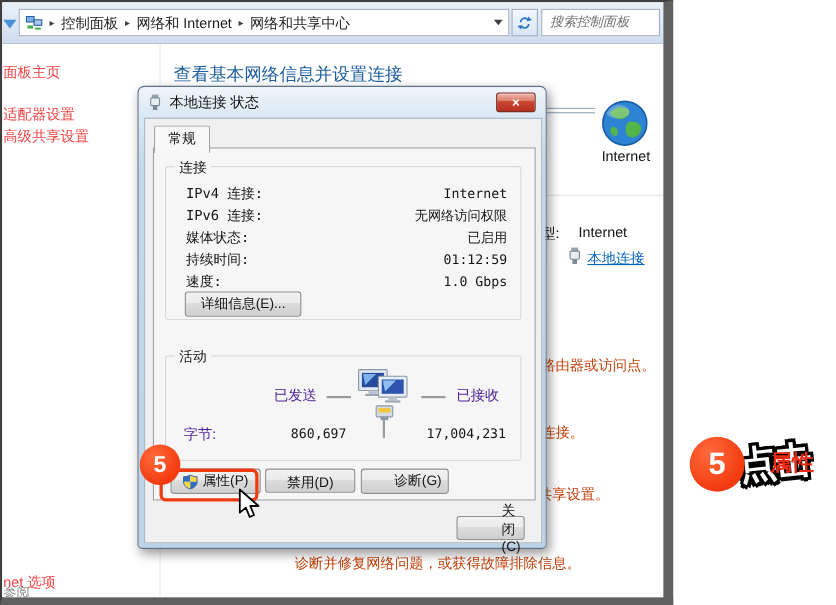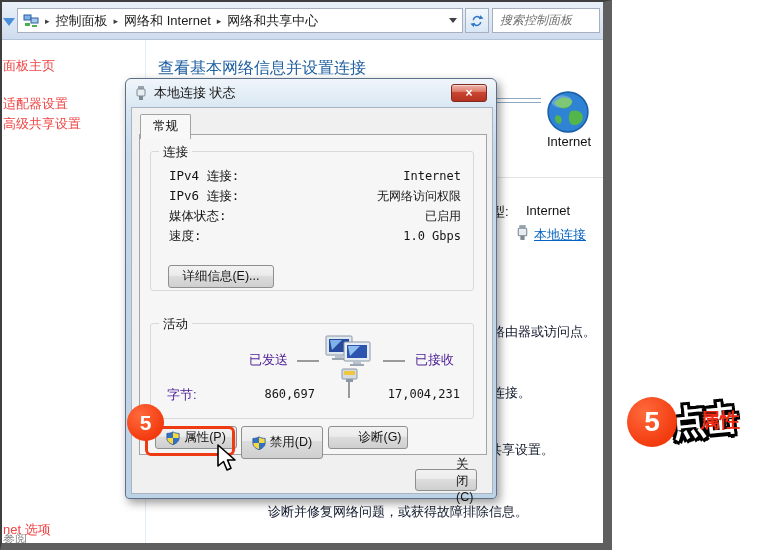--- a/index.html
+++ b/index.html
@@ -39,21 +39,21 @@
   .map-line { position:absolute; left:495px; top:58px; width:44px; height:5px;
     border-top:1px solid #8fa8bd; border-bottom:1px solid #8fa8bd; }
   .globe { position:absolute; left:544px; top:50px; }
   .internet-label { position:absolute; left:536px; top:94px; width:62px; text-align:center; font-size:13px; color:#121212; }
   .hsep { position:absolute; left:495px; top:137px; width:106px; height:1px; background:#e3e3e3; }
   .acc-type-label { position:absolute; left:490px; top:163px; font-size:13px; color:#121212; }
   .acc-type-value { position:absolute; left:524px; top:163px; font-size:13px; color:#121212; }
   .conn-plug { position:absolute; left:514px; top:184px; }
   .conn-link { position:absolute; left:532px; top:186px; font-size:13px; color:#0563c1; text-decoration:underline; cursor:pointer; white-space:nowrap; }
 
-  .frag { position:absolute; font-size:13px; color:#0f172a; white-space:nowrap; z-index:1; }
+  .frag { position:absolute; font-size:13px; color:#c2410c; white-space:nowrap; z-index:1; }
 
   
   .dialog { position:absolute; left:123px; top:76px; width:372px; height:421px; z-index:10;
     border:1px solid #5d708a; border-radius:6px 6px 4px 4px;
     background:linear-gradient(180deg,#f0f5fa,#d8e6f2 30px,#c6d8e9 70px,#bed2e5);
     box-shadow:3px 4px 10px rgba(0,0,0,.4); }
   .titlebar { height:28px; display:flex; align-items:center; padding:0 9px; gap:7px; }
   .dlg-title { font-size:13px; color:#141414; white-space:nowrap; }
   .closebtn { margin-left:auto; width:36px; height:18px; border:1px solid #7e2a1e; border-radius:3px;
     background:linear-gradient(180deg,#f0b3a9,#dd7f6d 40%,#cc4732 45%,#b53221);
@@ -184,20 +184,24 @@
               <span class="lbl">IPv4 连接:</span>
               <span class="val">Internet</span>
             </div>
             <div class="row">
               <span class="lbl">IPv6 连接:</span>
               <span class="val">无网络访问权限</span>
             </div>
             <div class="row">
               <span class="lbl">媒体状态:</span>
               <span class="val">已启用</span>
+            </div>
+            <div class="row">
+              <span class="lbl">持续时间:</span>
+              <span class="val">01:12:59</span>
             </div>
             <div class="row">
               <span class="lbl">速度:</span>
               <span class="val">1.0 Gbps</span>
             </div>
           </div>
         </div>
 
         <div class="win-btn" style="left:28px; top:130px; width:106px; height:23px;">
           <span>详细信息(E)...</span>
@@ -240,21 +244,21 @@
             <g clip-path="url(#sh1)">
               <rect x="0" y="0" width="8" height="8" fill="#3170c2"></rect>
                 <rect x="8" y="0" width="8" height="8" fill="#f7d83e"></rect>
               <rect x="0" y="8" width="8" height="8" fill="#f7d83e"></rect>
                 <rect x="8" y="8" width="8" height="8" fill="#3170c2"></rect>
             </g>
             <path d="M8 1C10 2.2 12.6 2.8 15 2.8V8c0 4-3.5 6.4-7 7.6C4.5 14.4 1 12 1 8V2.8C3.4 2.8 6 2.2 8 1Z" fill="none" stroke="#305c9e"></path>
           </svg>
           <span>属性(P)</span>
         </div>
-        <div class="win-btn" style="left:101px; top:291px; width:82px; height:33px;">
+        <div class="win-btn" style="left:101px; top:291px; width:82px; height:22px;flex-direction:column;">
           <svg width="14" height="14" viewBox="0 0 16 16">
             <defs>
                 <clipPath id="sh2">
                   <path d="M8 1C10 2.2 12.6 2.8 15 2.8V8c0 4-3.5 6.4-7 7.6C4.5 14.4 1 12 1 8V2.8C3.4 2.8 6 2.2 8 1Z"></path>
                 </clipPath>
               </defs>
             <g clip-path="url(#sh2)">
               <rect x="0" y="0" width="8" height="8" fill="#3170c2"></rect>
                 <rect x="8" y="0" width="8" height="8" fill="#f7d83e"></rect>
               <rect x="0" y="8" width="8" height="8" fill="#f7d83e"></rect>

